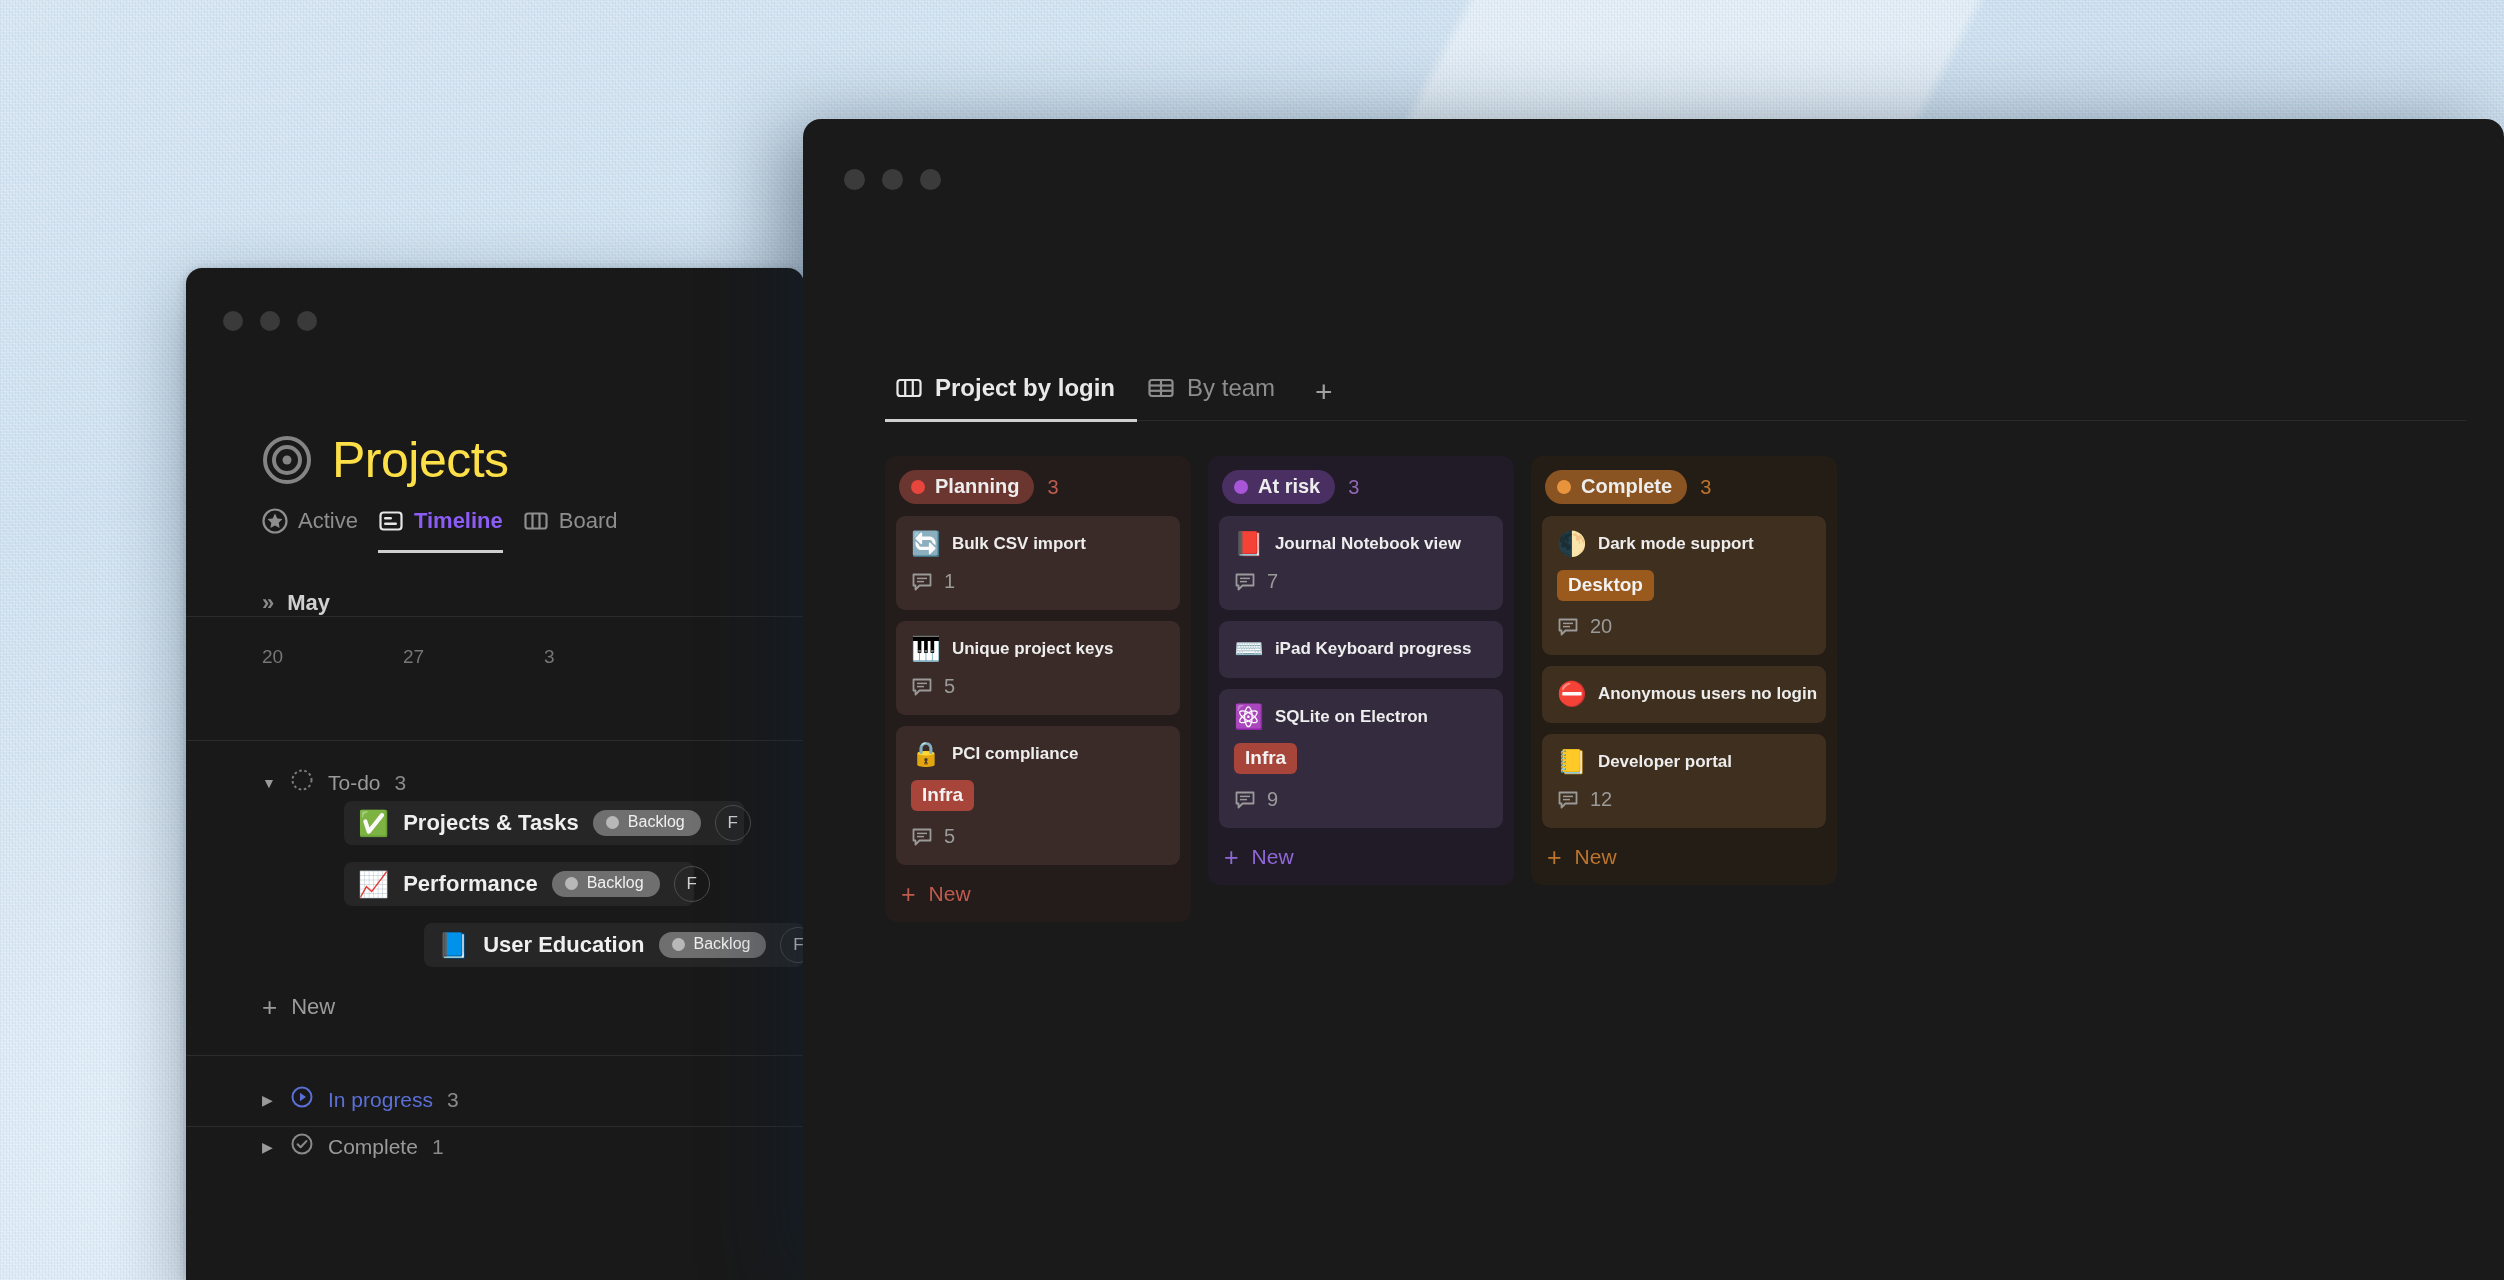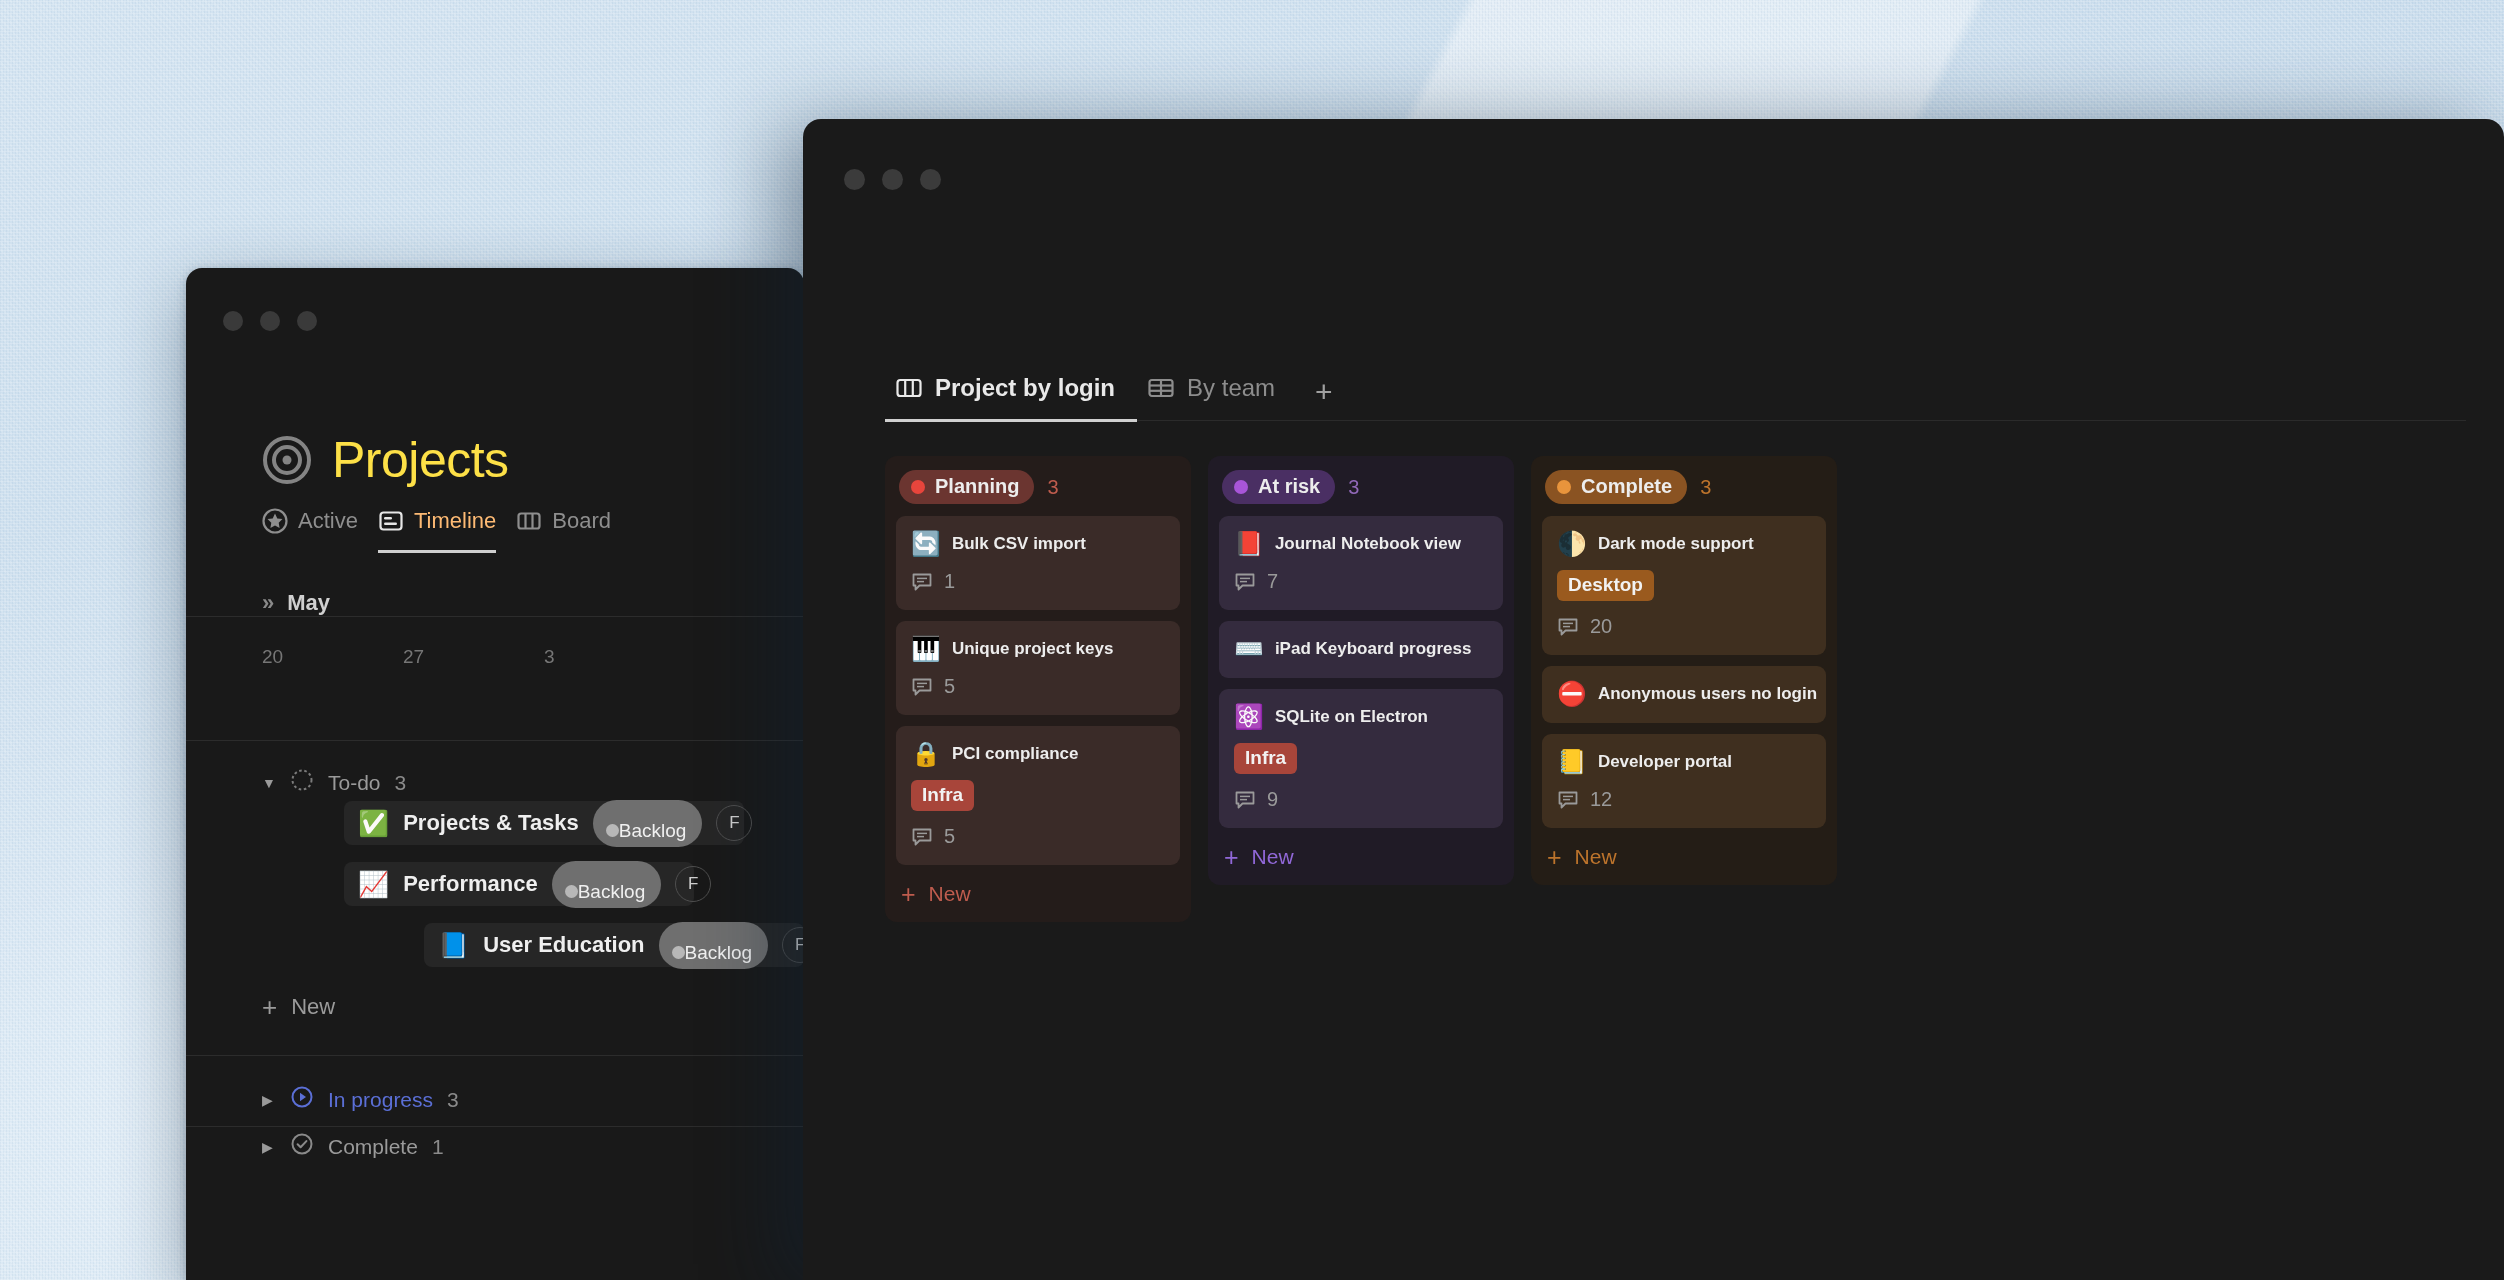--- a/index.html
+++ b/index.html
@@ -105,21 +105,21 @@
     left: 76px; top: 240px;
     display: flex; align-items: flex-end; gap: 20px;
   }
   .pw-tab {
     display: flex; align-items: center; gap: 10px;
     padding-bottom: 16px;
     font-size: 22px;
     color: #8e8e8e;
     border-bottom: 3px solid transparent;
   }
-  .pw-tab.active { color: #fdba74; font-weight: normal; border-bottom-color: #cfcfcf; align-items: center; }
+  .pw-tab.active { color: #8b5cf6; font-weight: bold; border-bottom-color: #cfcfcf; align-items: center; }
   .pw-tab svg { display: block; }
 
   .pw-divider {
     position: absolute; left: 0; right: 0;
     height: 1px; background: #2c2c2c;
   }
 
   .pw-month {
     position: absolute; left: 76px; top: 322px;
     display: flex; align-items: center; gap: 16px;
@@ -151,25 +151,25 @@
     height: 44px;
     display: flex; align-items: center; gap: 14px;
     background: #262626;
     border-radius: 8px;
     padding: 0 14px;
   }
   .pw-row .emoji { font-size: 25px; line-height: 1; }
   .pw-row .rlabel { color: #efefef; font-size: 22px; font-weight: bold; white-space: nowrap; }
 
   .pill {
-    display: inline-flex; align-items: center; 
+    display: inline-flex; align-items: center; gap: 9px;
     background: #6f6f6f;
     border-radius: 999px;
-    padding: 20px 16px 5px 13px;
-    color: #f0f0f0; font-size: 19px;
+    padding: 3px 16px 5px 13px;
+    color: #f0f0f0; font-size: 16px;
     white-space: nowrap;
   }
   .pill .pdot { width: 13px; height: 13px; border-radius: 50%; background: #b8b8b8; display:block; }
 
   .avatar {
     width: 36px; height: 36px; border-radius: 50%;
     border: 1px solid #4e4e4e;
     display: flex; align-items: center; justify-content: center;
     color: #cfcfcf; font-size: 17px;
     flex: none;

